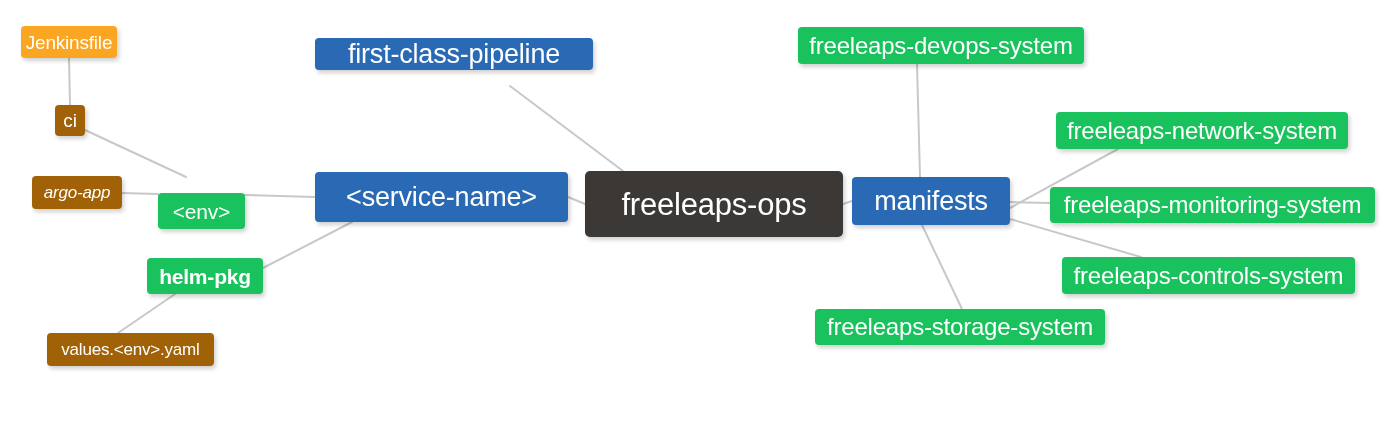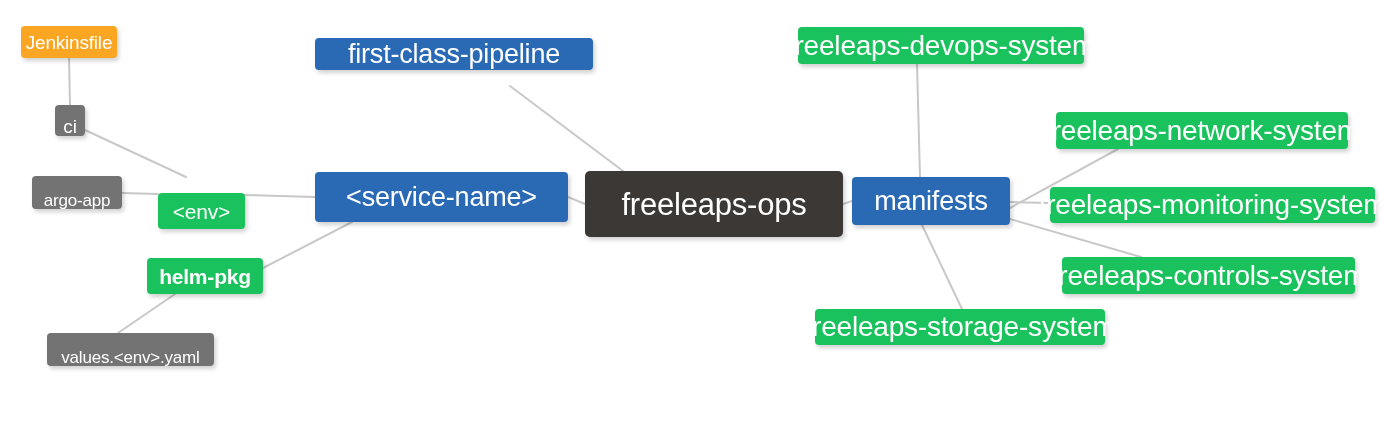--- a/index.html
+++ b/index.html
@@ -41,25 +41,25 @@
   }
   .node-label {
     display: block;
     padding: 0 2px;
   }
   
   .n-root   { background: #3c3835; font-size: 31px; border-radius: 5px; }
   .n-blue   { background: #2a6ab4; }
   .n-green  { background: #19c25c; }
   .n-orange { background: #fba623; }
-  .n-red    { background: #737373; align-items: flex-end; }
+  .n-red    { background: #a16207; }
 
   .fs-31 { font-size: 31px; }
   .fs-27 { font-size: 27px; }
-  .fs-22 { font-size: 28px; }
+  .fs-22 { font-size: 24px; }
   .fs-21 { font-size: 21px; }
   .fs-17 { font-size: 17px; }
   .fs-15 { font-size: 19px; }
 </style>
 </head>
 <body>
 
 <div id="canvas">
   <svg id="edges" viewBox="0 0 1390 421" width="1390" height="421" xmlns="http://www.w3.org/2000/svg">
       <line x1="585" y1="204" x2="568" y2="197" stroke="#c8c8c8" stroke-width="2" stroke-linecap="round"></line>
@@ -95,21 +95,21 @@
       </div>
       <div class="node n-green fs-21" style="left: 147px; top: 258px; width: 116px; height: 36px; font-weight: bold;">
         <span class="node-label">helm-pkg</span>
       </div>
       <div class="node n-orange fs-15" style="left: 21px; top: 26px; width: 96px; height: 32px;">
         <span class="node-label">Jenkinsfile</span>
       </div>
       <div class="node n-red fs-15" style="left: 55px; top: 105px; width: 30px; height: 31px;">
         <span class="node-label">ci</span>
       </div>
-      <div class="node n-red fs-17" style="left: 32px; top: 176px; width: 90px; height: 33px;">
+      <div class="node n-red fs-17" style="left: 32px; top: 176px; width: 90px; height: 33px; font-style: italic;">
         <span class="node-label">argo-app</span>
       </div>
       <div class="node n-red fs-17" style="left: 10px; top: 333px; width: 167px; height: 33px; margin-left: 37px;">
         <span class="node-label">values.&lt;env&gt;.yaml</span>
       </div>
       <div class="node n-green fs-22" style="left: 798px; top: 27px; width: 286px; height: 37px;">
         <span class="node-label">freeleaps-devops-system</span>
       </div>
       <div class="node n-green fs-22" style="left: 1056px; top: 112px; width: 292px; height: 37px;">
         <span class="node-label">freeleaps-network-system</span>

